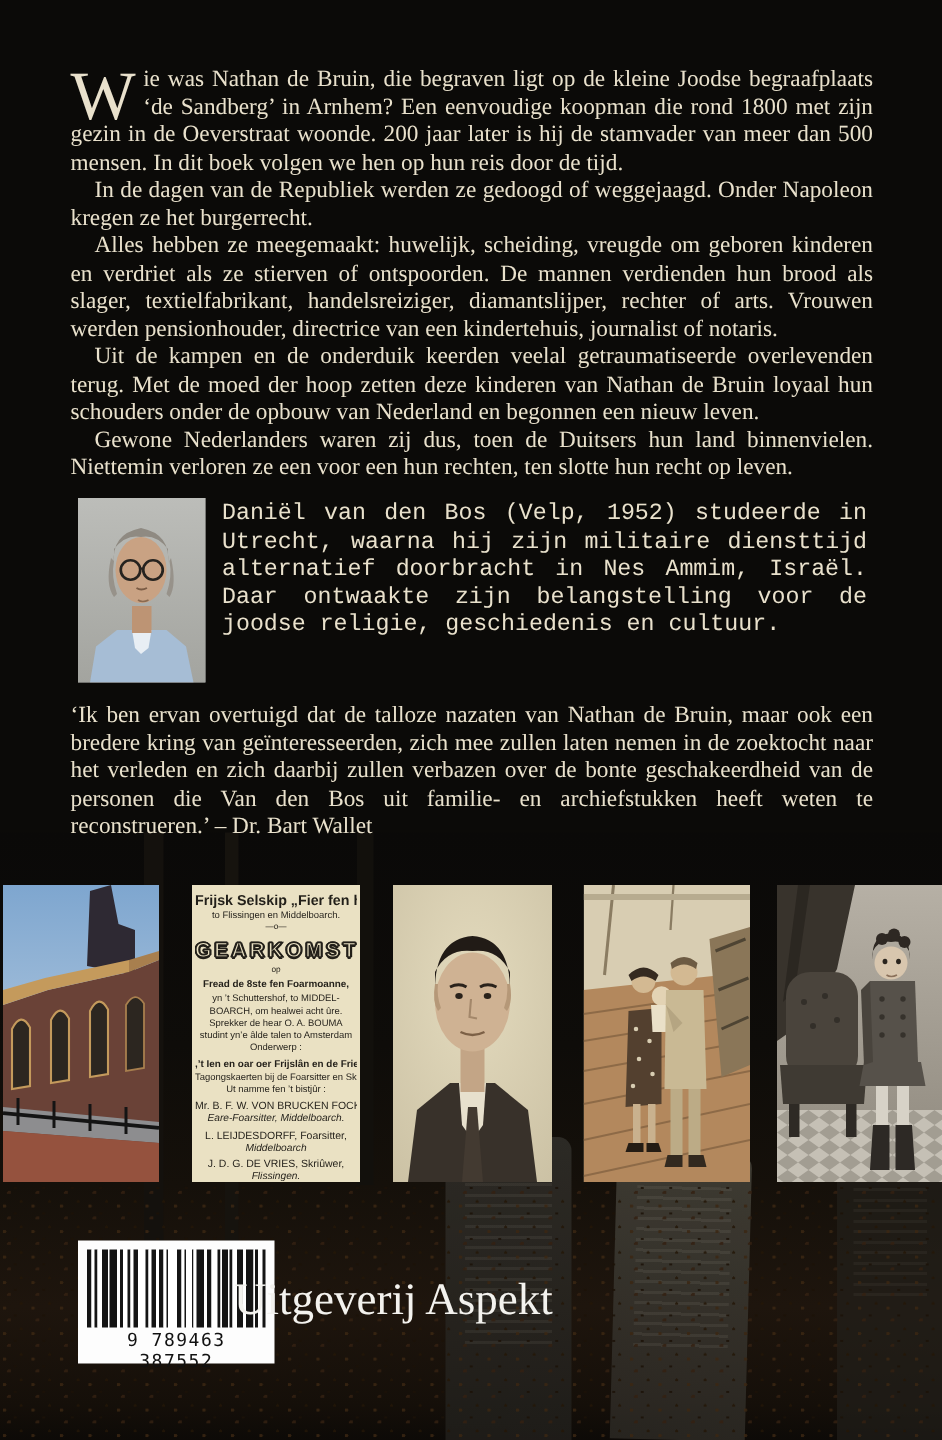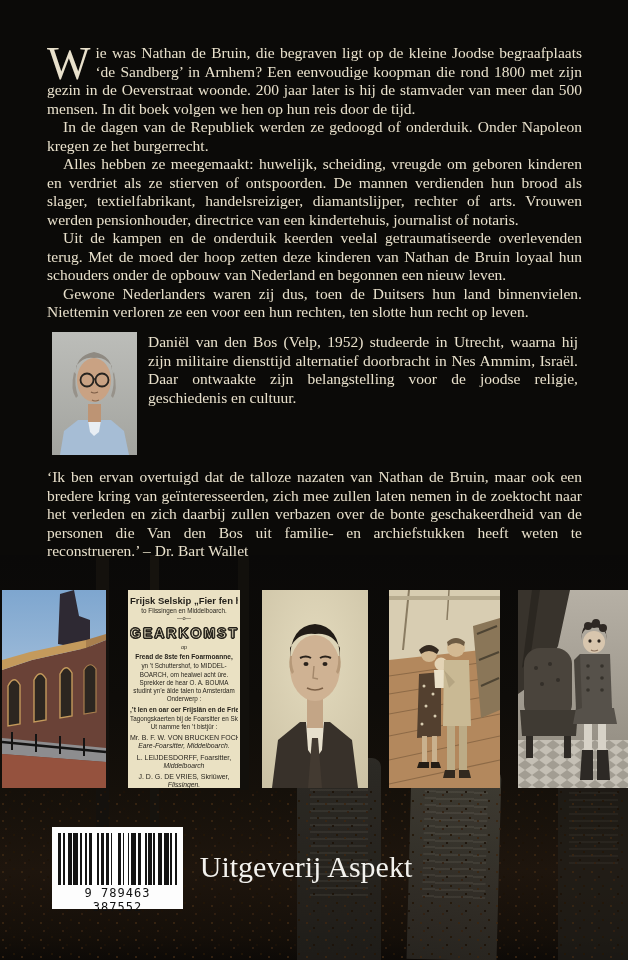--- a/index.html
+++ b/index.html
@@ -11,21 +11,21 @@
             line-height:18.5px;text-align:justify;z-index:4;}
   .synopsis p{margin:0;text-indent:16px;}
   .synopsis p.first{text-indent:0;}
   .dropcap{float:left;font-size:46px;line-height:35px;padding:2px 5px 0 0;}
 
   
   .author{position:absolute;left:52px;top:332px;width:530px;display:flex;z-index:4;}
   .author-photo{width:85px;height:123px;flex:none;background:#b5b6b2;}
   .author-photo svg{display:block;width:100%;height:100%;}
   .author-bio{margin-left:11px;width:430px;font-size:15.5px;line-height:18.5px;
-              text-align:justify;margin-top:1px;}
+              text-align:justify;margin-top:1px;font-family:Liberation Mono, monospace;}
 
   
   .endorsement{position:absolute;left:47px;top:468px;width:535px;font-size:15.5px;
                line-height:18.6px;text-align:justify;z-index:4;}
   .attribution{}
 
   
   .cemetery{position:absolute;left:0;top:555px;width:628px;height:405px;z-index:1;
     background:linear-gradient(180deg,#0a0908 0%,#0e0c09 35%,#15100a 58%,#1e150d 78%,#150f09 94%,#0d0a07 100%);}
   .trunk{position:absolute;top:0;}
@@ -72,21 +72,21 @@
   .f-caps{font-size:7px;line-height:9px;margin-top:2px;}
   .f-italic{font-size:6.8px;font-style:italic;line-height:8.3px;}
 
   
   .barcode{position:absolute;left:52px;top:827px;width:131px;height:82px;background:#fdfdfd;
            box-sizing:border-box;padding:6px 6px 2px;z-index:3;}
   .barcode-bars{display:flex;height:52px;}
   .barcode-bars span{height:100%;}
   .barcode-number{font-family:"DejaVu Sans Mono",monospace;font-size:12px;color:#111;
                   text-align:center;letter-spacing:1px;margin-top:1px;}
-  .publisher{position:absolute;left:156px;top:850px;width:300px;text-align:center;
+  .publisher{position:absolute;left:156px;top:850px;width:300px;text-align:left;
              color:#f3f2ee;z-index:3;}
   .publisher-name{font-size:30px;line-height:34px;}
   .publisher-site{font-size:23px;line-height:27px;}
 </style>
 </head>
 <body>
 
 <div class="cover">
 
   <div class="cemetery">
@@ -94,21 +94,21 @@
     <div class="trunk t2"></div>
     <div class="trunk t3"></div>
     <div class="stone s3"></div>
     <div class="stone s1"></div>
     <div class="stone s2"></div>
     <div class="leaves"></div>
   </div>
 
   <div class="synopsis">
     <p class="first"><span class="dropcap">W</span><span>ie was Nathan de Bruin, die begraven ligt op de kleine Joodse begraafplaats ‘de Sandberg’ in Arnhem? Een eenvoudige koopman die rond 1800 met zijn gezin in de Oeverstraat woonde. 200 jaar later is hij de stamvader van meer dan 500 mensen. In dit boek volgen we hen op hun reis door de tijd.</span></p>
-    <p>In de dagen van de Republiek werden ze gedoogd of onderduik. Onder Napoleon kregen ze het burgerrecht.</p>
+    <p>In de dagen van de Republiek werden ze gedoogd of weggejaagd. Onder Napoleon kregen ze het burgerrecht.</p>
     <p>Alles hebben ze meegemaakt: huwelijk, scheiding, vreugde om geboren kinderen en verdriet als ze stierven of ontspoorden. De mannen verdienden hun brood als slager, textielfabrikant, handelsreiziger, diamantslijper, rechter of arts. Vrouwen werden pensionhouder, directrice van een kindertehuis, journalist of notaris.</p>
     <p>Uit de kampen en de onderduik keerden veelal getraumatiseerde overlevenden terug. Met de moed der hoop zetten deze kinderen van Nathan de Bruin loyaal hun schouders onder de opbouw van Nederland en begonnen een nieuw leven.</p>
     <p>Gewone Nederlanders waren zij dus, toen de Duitsers hun land binnenvielen. Niettemin verloren ze een voor een hun rechten, ten slotte hun recht op leven.</p>
   </div>
 
   <div class="author">
     <div class="author-photo">
       <svg viewBox="0 0 85 123" preserveAspectRatio="none">
         <defs>
           <linearGradient id="abg" x1="0" y1="0" x2="0" y2="1">

